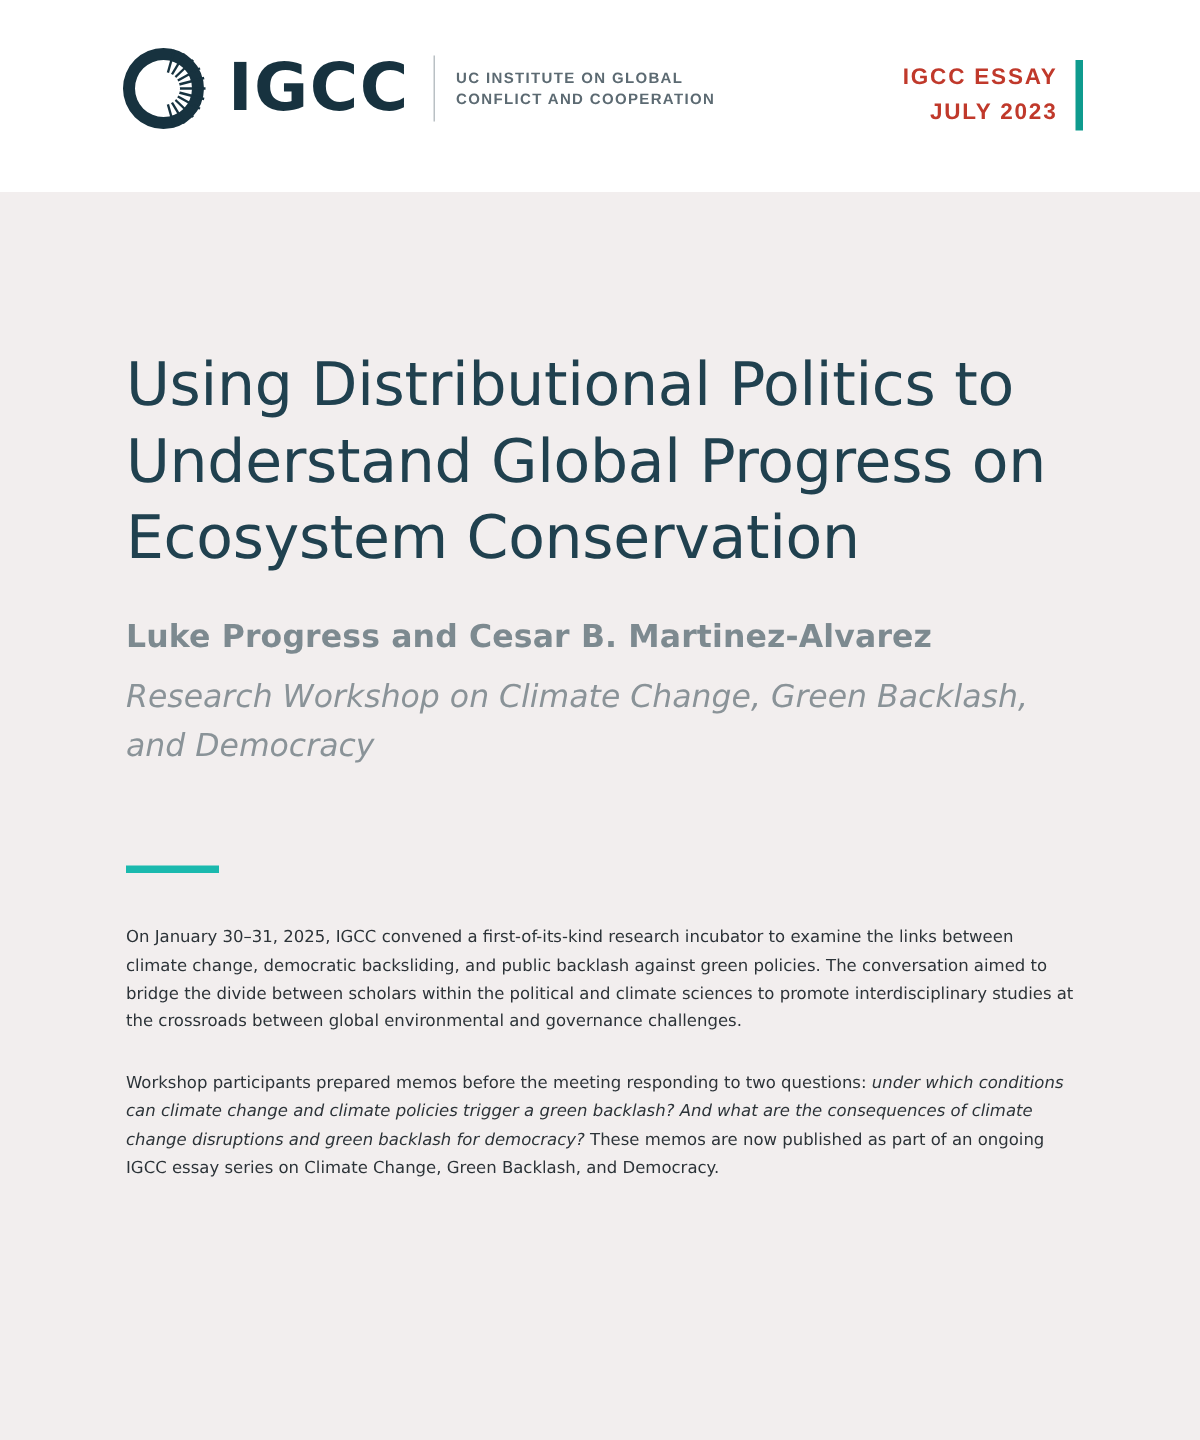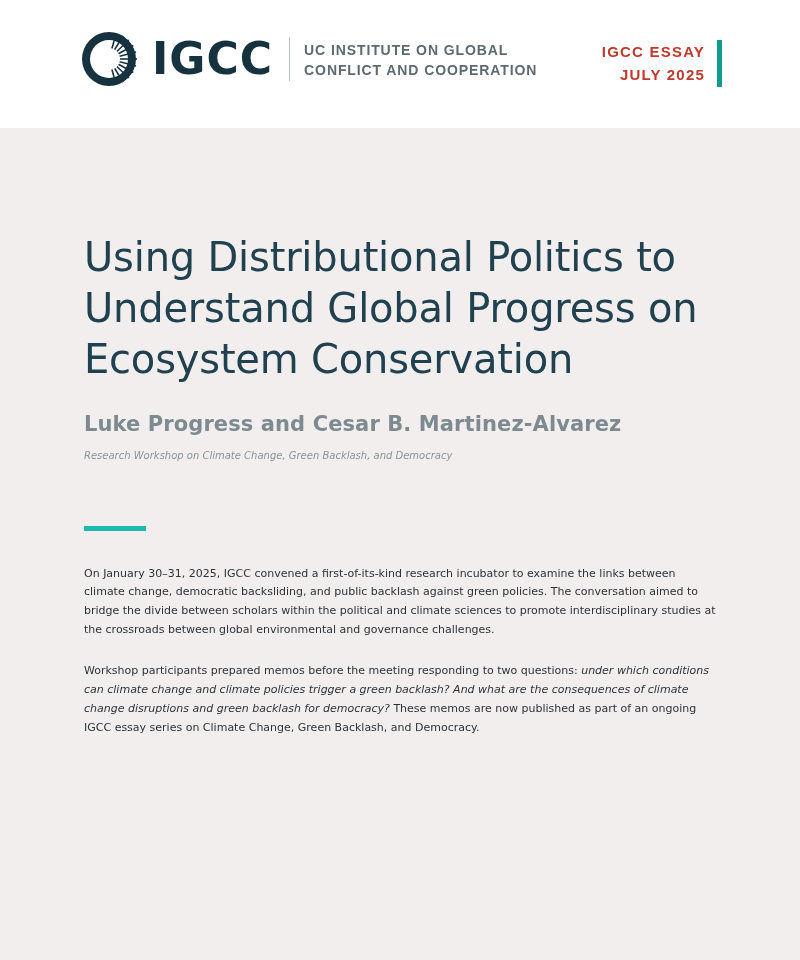--- a/index.html
+++ b/index.html
@@ -57,21 +57,21 @@
 
   .logo-divider {
     width: 1px;
     height: 44px;
     background: #b9c0c4;
     margin: 0 14px 0 16px;
   }
 
   .logo-sub {
     font-family: "Liberation Sans", sans-serif;
-    font-size: 14px;
+    font-size: 10px;
     font-weight: bold;
     letter-spacing: 0.9px;
     color: #5c6a72;
     line-height: 1.45;
     text-transform: uppercase;
     padding-top: 2px;
   }
 
   .essay-tag {
     position: absolute;
@@ -119,21 +119,21 @@
     font-family: "DejaVu Sans", sans-serif;
     font-size: 21px;
     font-weight: bold;
     color: #7d8a90;
     letter-spacing: 0.1px;
   }
 
   .event {
     margin: 12px 0 0 0;
     font-family: "DejaVu Sans", sans-serif;
-    font-size: 10px;
+    font-size: 21px;
     font-style: italic;
     color: #8a9398;
     line-height: 1.6;
   }
 
   .rule {
     width: 62px;
     height: 5px;
     background: #1bb9ae;
     margin: 62px 0 0 0;
@@ -189,21 +189,21 @@
       <div class="logo-divider"></div>
       <div class="logo-sub">
         <div>UC INSTITUTE ON GLOBAL</div>
         <div>CONFLICT AND COOPERATION</div>
       </div>
     </div>
 
     <div class="essay-tag">
       <div class="essay-tag-text">
         <div>IGCC ESSAY</div>
-        <div>JULY 2025</div>
+        <div>JULY 2023</div>
       </div>
       <div class="essay-tag-bar"></div>
     </div>
 
   </div>
 
   <div class="content">
 
     <h1 class="title">Using Distributional Politics to Understand Global Progress on Ecosystem Conservation</h1>
 

